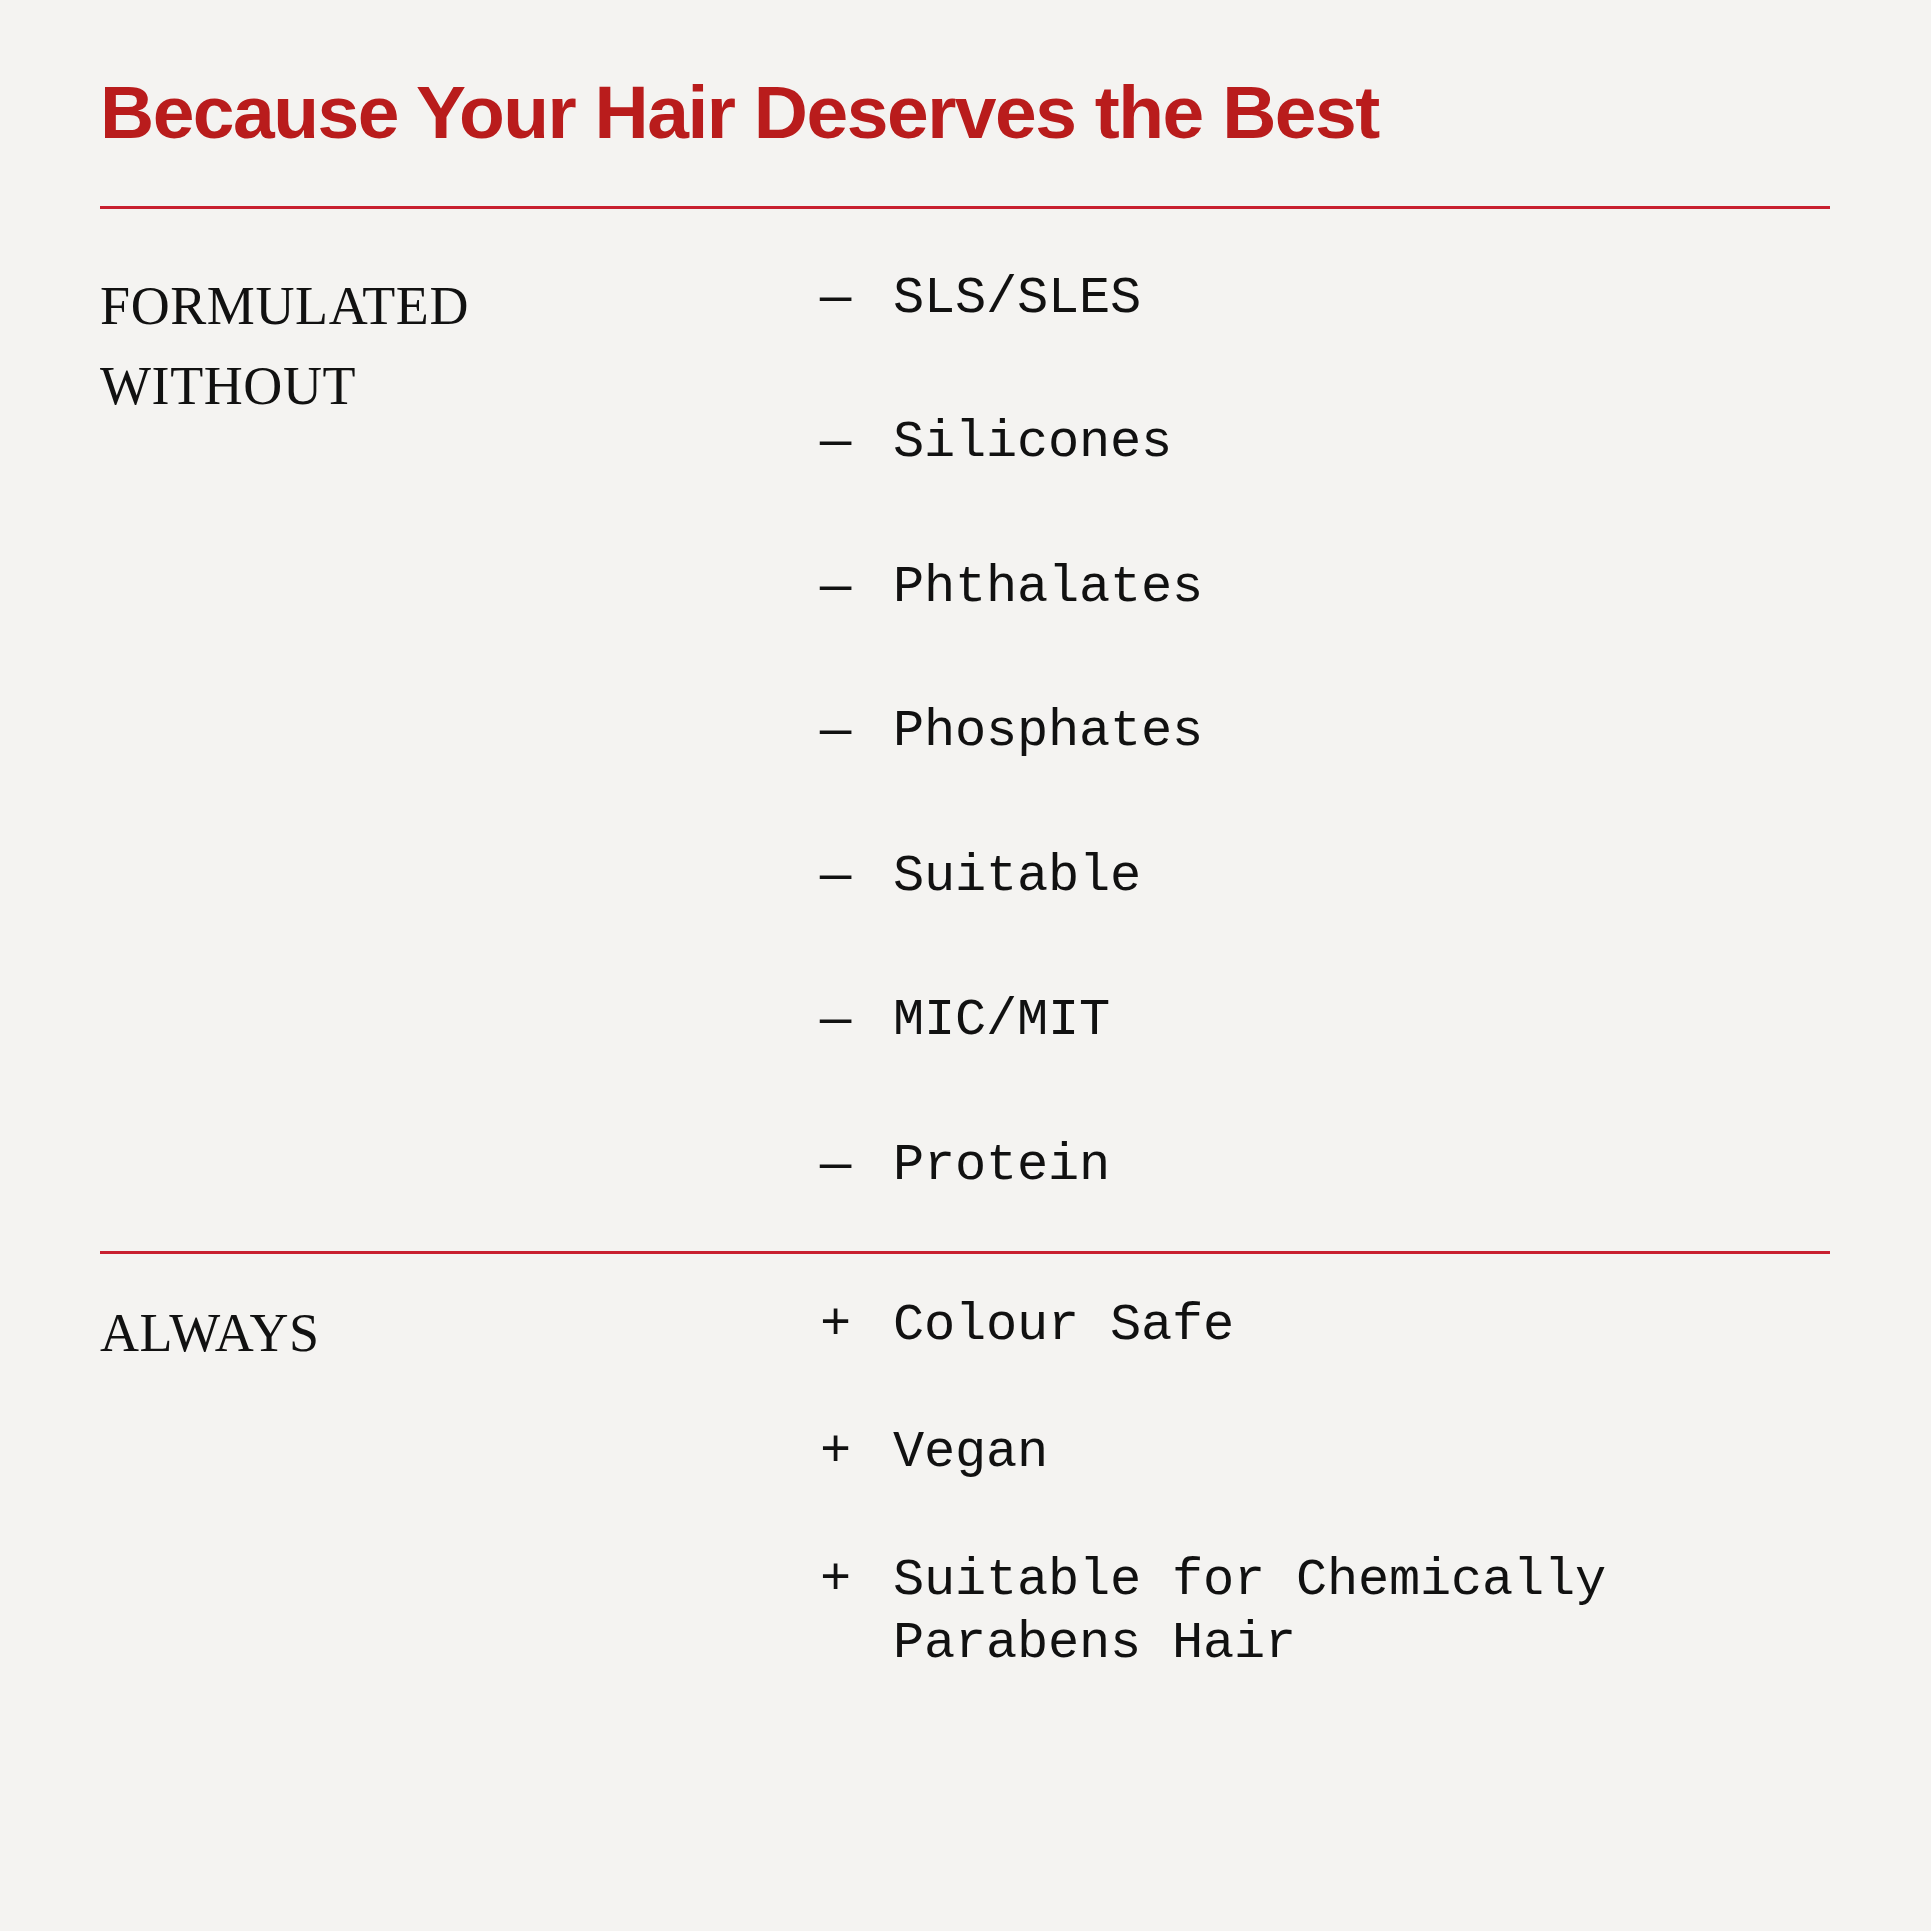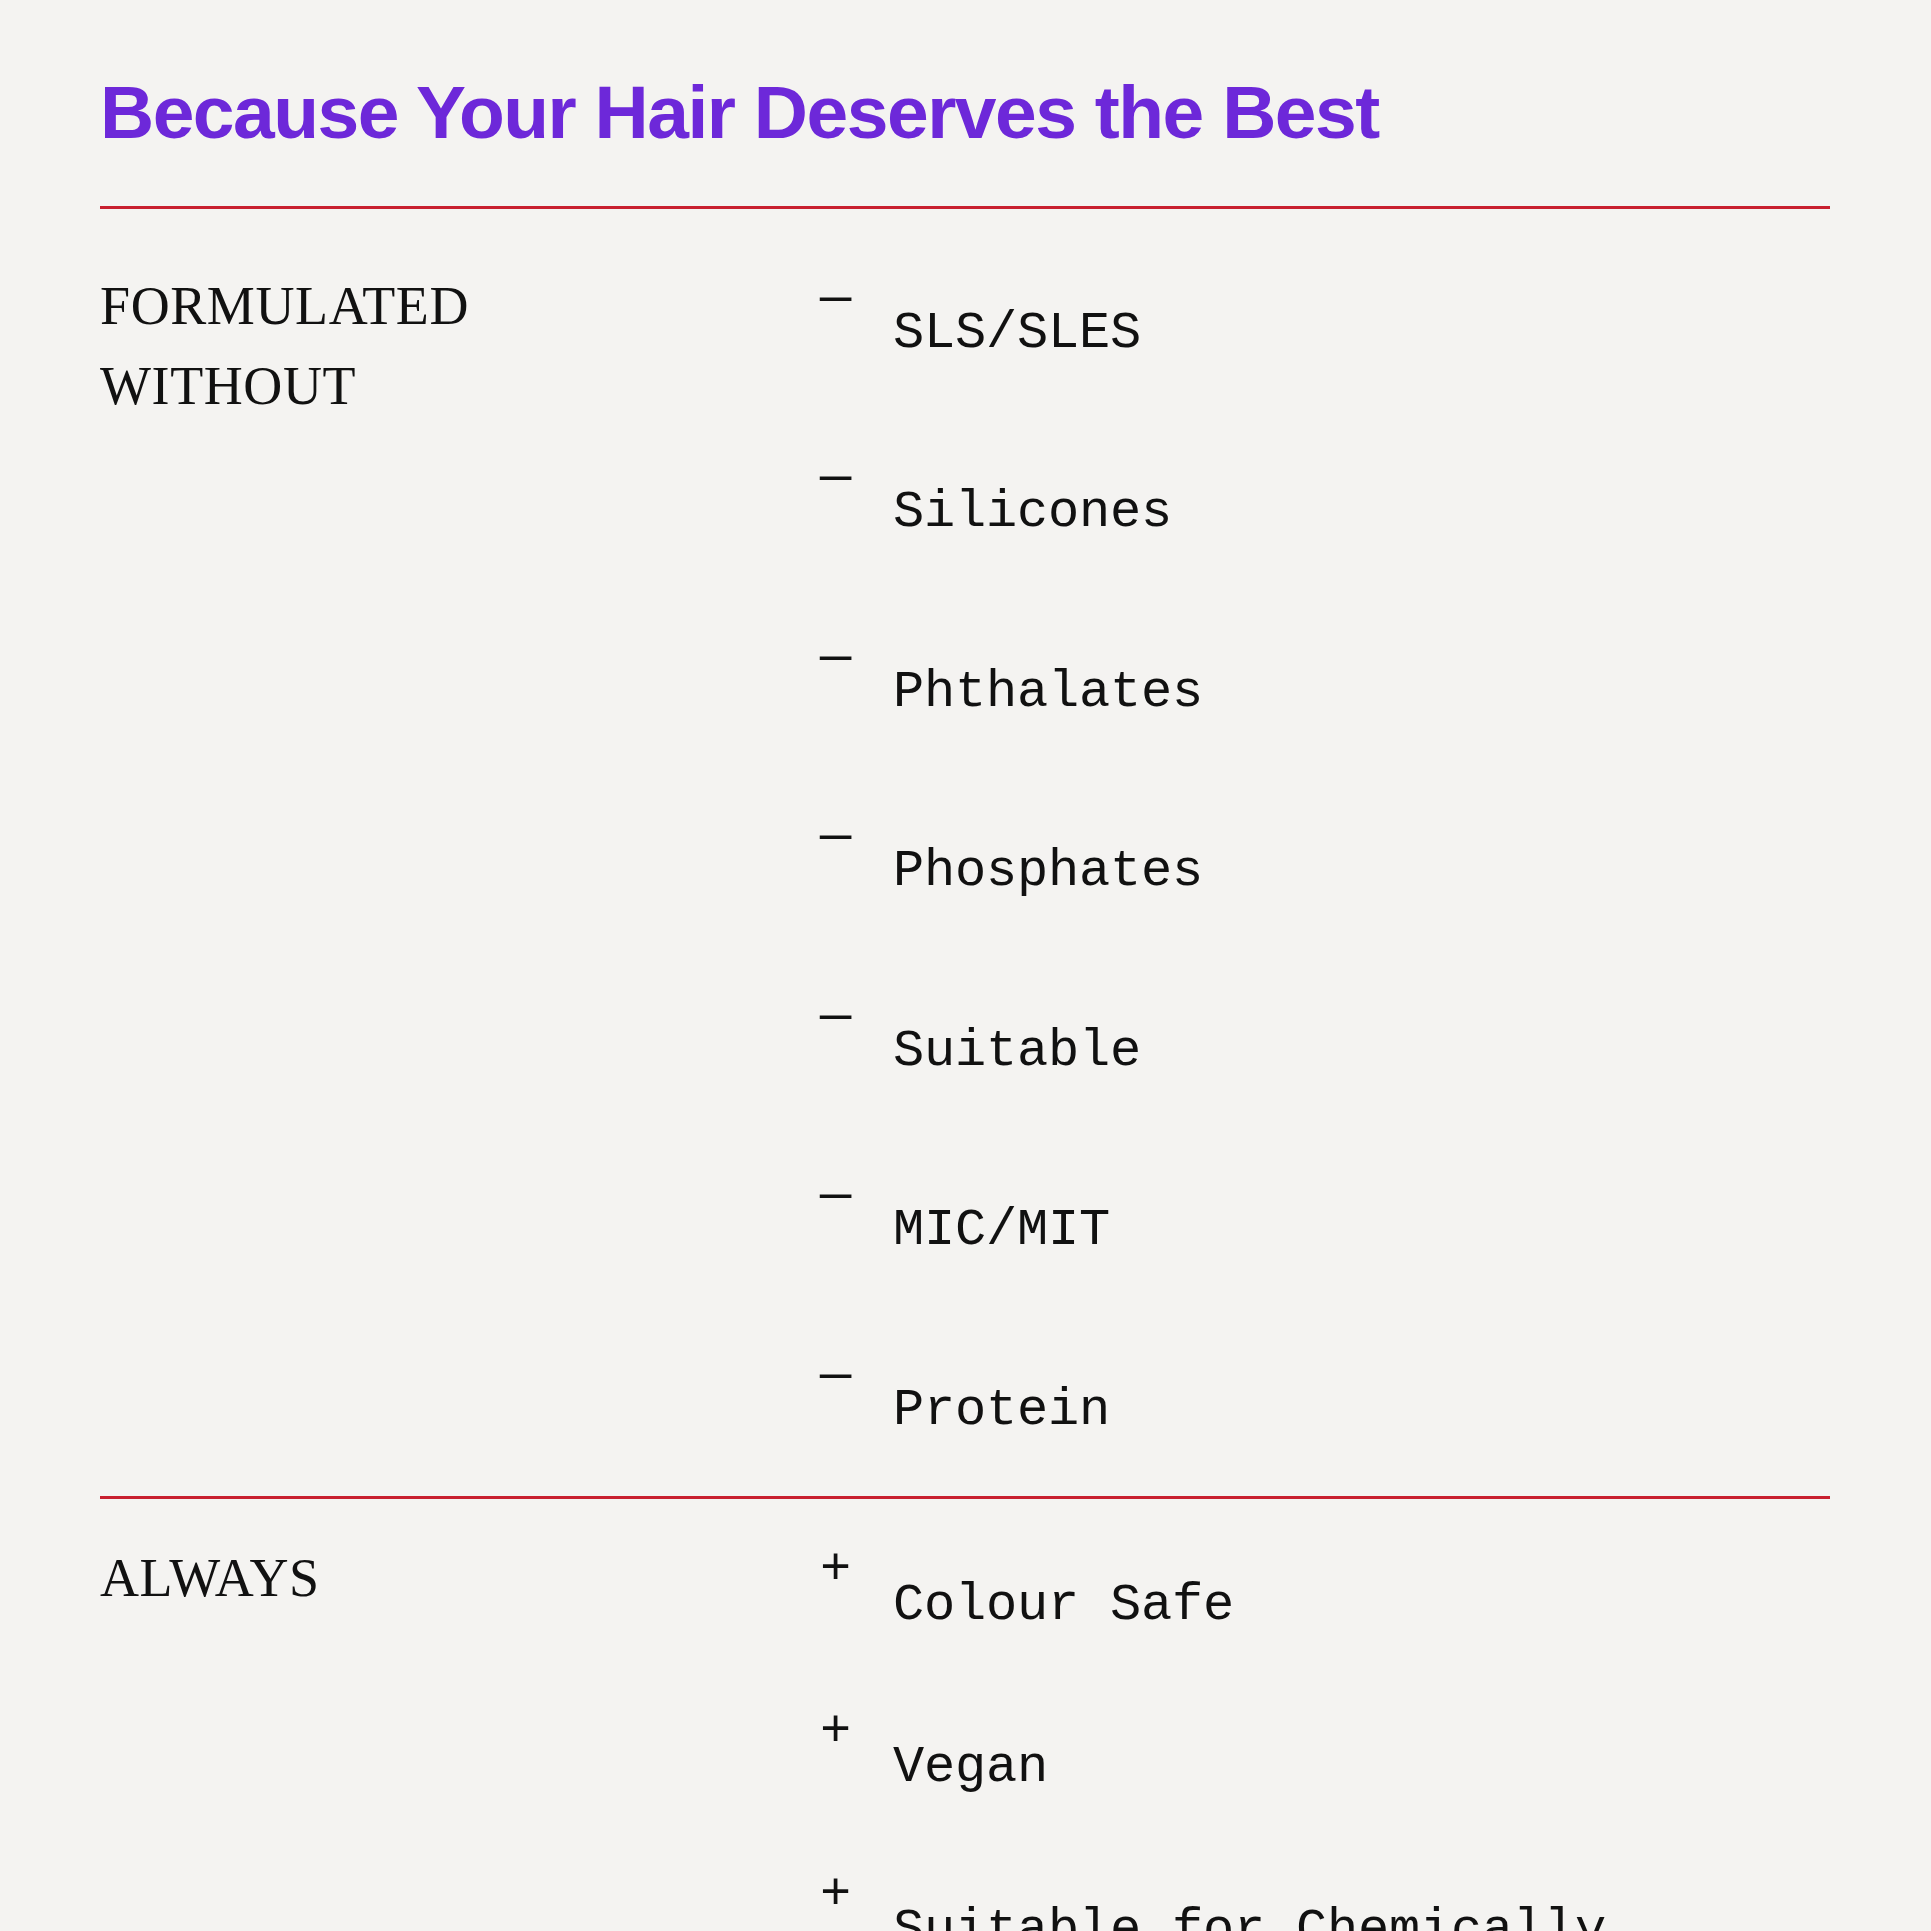--- a/index.html
+++ b/index.html
@@ -24,21 +24,21 @@
     padding: 0 100px;
   }
 
   
   .heading {
     font-family: "Liberation Sans", sans-serif;
     font-weight: 700;
     font-size: 75px;
     line-height: 1.0;
     letter-spacing: -1.5px;
-    color: #6d28d9;
+    color: #b91c1c;
     padding-top: 75px;
     margin: 0;
     white-space: nowrap;
   }
 
   
   .divider {
     height: 2.9px;
     background: #c8202f;
     width: 1730px;
@@ -97,21 +97,20 @@
     color: #111111;
   }
   .item-text {
     flex: 1 1 auto;
     font-family: "Liberation Mono", monospace;
     font-size: 52px;
     line-height: 1.22;
     letter-spacing: -0.2px;
     color: #111111;
     max-width: 1023px;
-    margin-top: 35px;
   }
 </style>
 </head>
 <body>
 
 <div class="page">
 
   <h1 class="heading">Because Your Hair Deserves the Best</h1>
 
   <div class="divider divider-top"></div>

